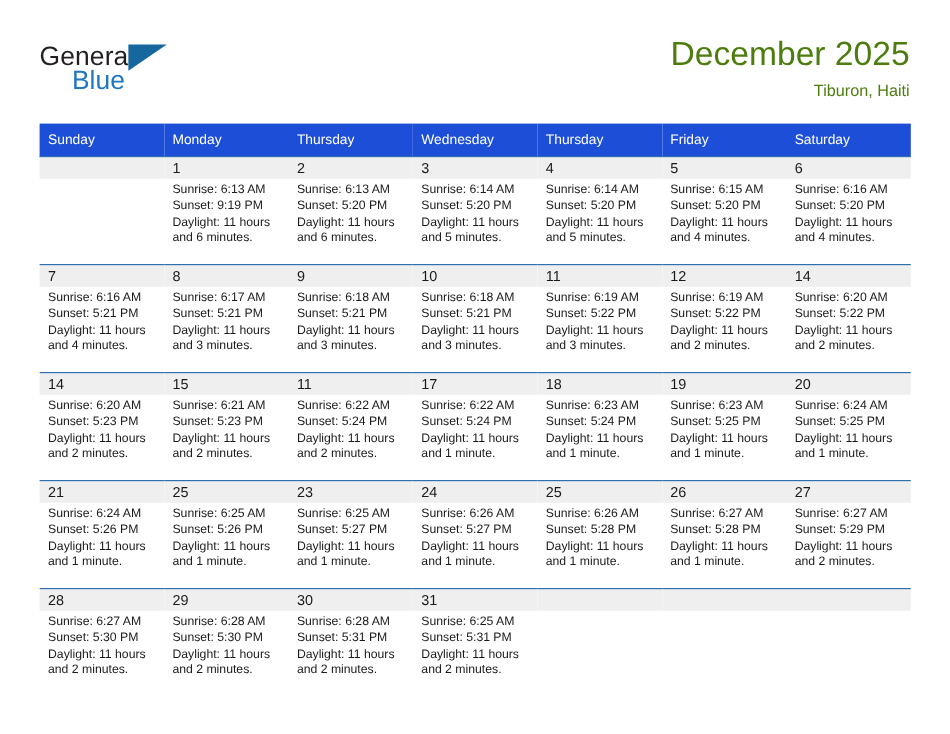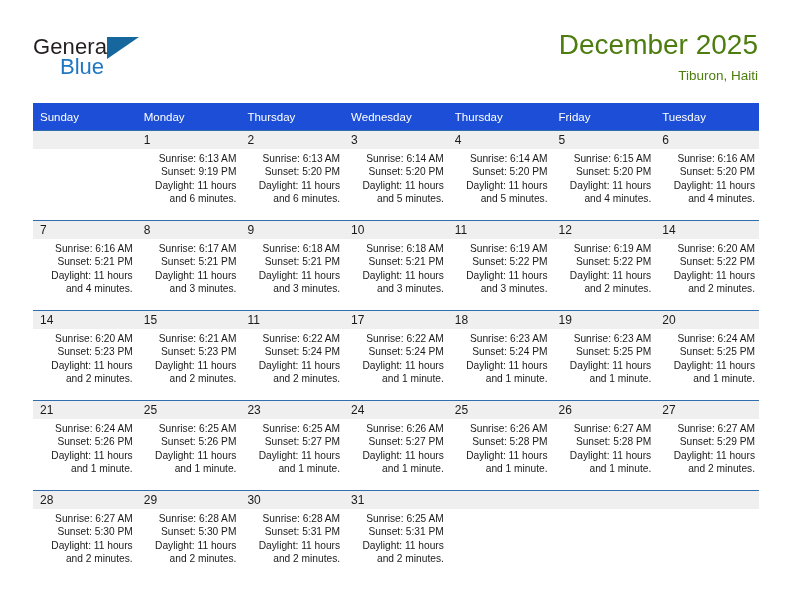--- a/index.html
+++ b/index.html
@@ -117,21 +117,20 @@
     background: #efefef;
     height: 18px;
     line-height: 18px;
     padding-left: 7px;
     font-size: 12px;
     color: #1a1a1a;
     box-sizing: border-box;
   }
   .cell-body {
     padding: 3px 4px 0 7px;
-    text-align: right;
   }
   .cell-line {
     font-size: 10.2px;
     line-height: 13.3px;
     color: #1a1a1a;
     white-space: nowrap;
   }
   .empty .daynum-band {
     background: #efefef;
   }
@@ -158,21 +157,21 @@
 
   <table class="calendar">
     <thead>
       <tr>
         <th>Sunday</th>
         <th>Monday</th>
         <th>Thursday</th>
         <th>Wednesday</th>
         <th>Thursday</th>
         <th>Friday</th>
-        <th>Tuesday</th>
+        <th>Saturday</th>
       </tr>
     </thead>
     <tbody id="calendar-body">
         <tr>
           <td class="empty">
             <div class="daynum-band"></div>
           </td>
           <td>
             <div class="daynum-band">1</div>
             <div class="cell-body">

